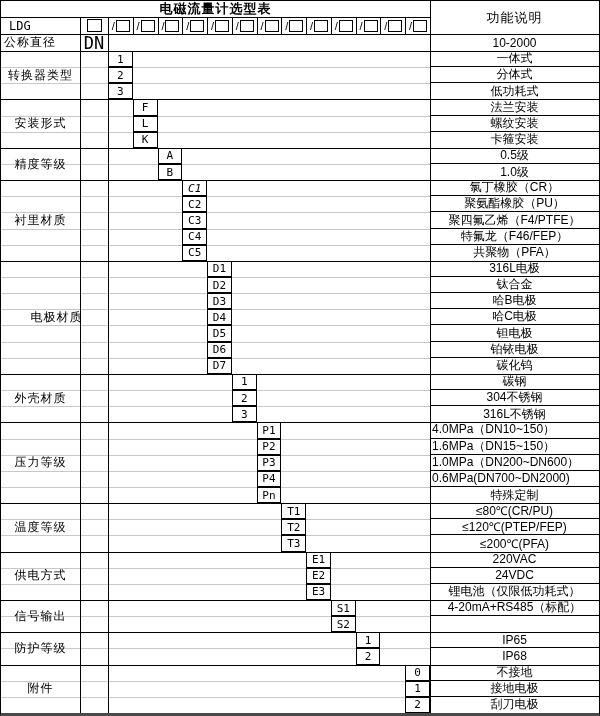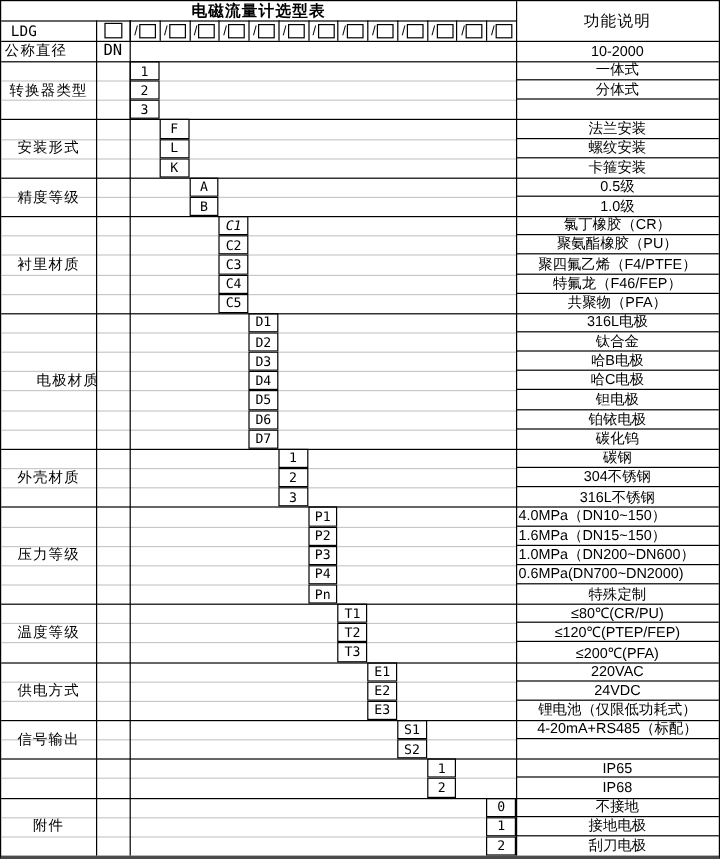--- a/index.html
+++ b/index.html
@@ -13,21 +13,21 @@
     grid-template-columns:79px 28px repeat(13,1fr) 169px;
     grid-template-rows:16px 17px 17px repeat(41,1fr);
   }
   .c{display:flex;align-items:center;justify-content:center;overflow:hidden;white-space:nowrap;}
   .title{font-weight:bold;font-size:13px;z-index:2;letter-spacing:1px;}
   .funch{font-size:13px;z-index:2;letter-spacing:1px;}
   .label{font-size:12px;z-index:2;letter-spacing:1px;}
   .label.leftal{justify-content:flex-start;padding-left:3px;}
   .mono{font-family:"DejaVu Sans Mono","Liberation Mono",monospace;}
   .ldg{justify-content:flex-start;padding-left:8px;font-size:12px;z-index:1;}
-  .dncell{font-size:13px;z-index:1;}
+  .dncell{font-size:17px;z-index:1;}
   .slot{font-size:11px;border-left:1px solid #000;z-index:1;background:#fff;}
   .basebox{z-index:1;}
   .sq{display:inline-block;width:13px;height:11px;border:1px solid #000;background:#fff;}
   .slot .sq{margin-left:1px;width:12px;height:10px;}
   .codebox{
     border:1px solid #000;background:#fff;z-index:1;
     font-family:"DejaVu Sans Mono","Liberation Mono",monospace;font-size:11px;
   }
   .desc{font-size:12px;z-index:1;padding:0 1px;}
   .desc.bb{border-bottom:1px solid #000;}
@@ -73,20 +73,21 @@
       <div class="c desc" style="grid-area: 3 / 16;">10-2000</div>
       <div class="gdiv" style="grid-area: 4 / 1 / auto / -1;"></div>
       <div class="c label" style="grid-area: 4 / 1 / span 3;">转换器类型</div>
       <div class="c codebox" style="grid-area: 4 / 3;">1</div>
       <div class="c desc bb" style="grid-area: 4 / 16;">一体式</div>
       <div class="faint" style="grid-area: 5 / 1 / auto / 16;"></div>
       <div class="c codebox" style="grid-area: 5 / 3;">2</div>
       <div class="c desc bb" style="grid-area: 5 / 16;">分体式</div>
       <div class="faint" style="grid-area: 6 / 1 / auto / 16;"></div>
       <div class="c codebox" style="grid-area: 6 / 3;">3</div>
+      <div class="c desc" style="grid-area: 6 / 16;">低功耗式</div>
       <div class="gdiv" style="grid-area: 7 / 1 / auto / -1;"></div>
       <div class="c label" style="grid-area: 7 / 1 / span 3;">安装形式</div>
       <div class="c codebox" style="grid-area: 7 / 4;">F</div>
       <div class="c desc bb" style="grid-area: 7 / 16;">法兰安装</div>
       <div class="faint" style="grid-area: 8 / 1 / auto / 16;"></div>
       <div class="c codebox" style="grid-area: 8 / 4;">L</div>
       <div class="c desc bb" style="grid-area: 8 / 16;">螺纹安装</div>
       <div class="faint" style="grid-area: 9 / 1 / auto / 16;"></div>
       <div class="c codebox" style="grid-area: 9 / 4;">K</div>
       <div class="c desc" style="grid-area: 9 / 16;">卡箍安装</div>
@@ -181,20 +182,21 @@
       <div class="faint" style="grid-area: 37 / 1 / auto / 16;"></div>
       <div class="c codebox" style="grid-area: 37 / 11;">E3</div>
       <div class="c desc" style="grid-area: 37 / 16;">锂电池（仅限低功耗式）</div>
       <div class="gdiv" style="grid-area: 38 / 1 / auto / -1;"></div>
       <div class="c label" style="grid-area: 38 / 1 / span 2;">信号输出</div>
       <div class="c codebox" style="grid-area: 38 / 12;">S1</div>
       <div class="c desc bb" style="grid-area: 38 / 16;">4-20mA+RS485（标配）</div>
       <div class="faint" style="grid-area: 39 / 1 / auto / 16;"></div>
       <div class="c codebox" style="grid-area: 39 / 12;">S2</div>
       <div class="gdiv" style="grid-area: 40 / 1 / auto / -1;"></div>
+      <div class="c label" style="grid-area: 40 / 1 / span 2;">防护等级</div>
       <div class="c codebox" style="grid-area: 40 / 13;">1</div>
       <div class="c desc bb" style="grid-area: 40 / 16;">IP65</div>
       <div class="faint" style="grid-area: 41 / 1 / auto / 16;"></div>
       <div class="c codebox" style="grid-area: 41 / 13;">2</div>
       <div class="c desc" style="grid-area: 41 / 16;">IP68</div>
       <div class="gdiv" style="grid-area: 42 / 1 / auto / -1;"></div>
       <div class="c label" style="grid-area: 42 / 1 / span 3;">附件</div>
       <div class="c codebox" style="grid-area: 42 / 15;">0</div>
       <div class="c desc bb" style="grid-area: 42 / 16;">不接地</div>
       <div class="faint" style="grid-area: 43 / 1 / auto / 16;"></div>

